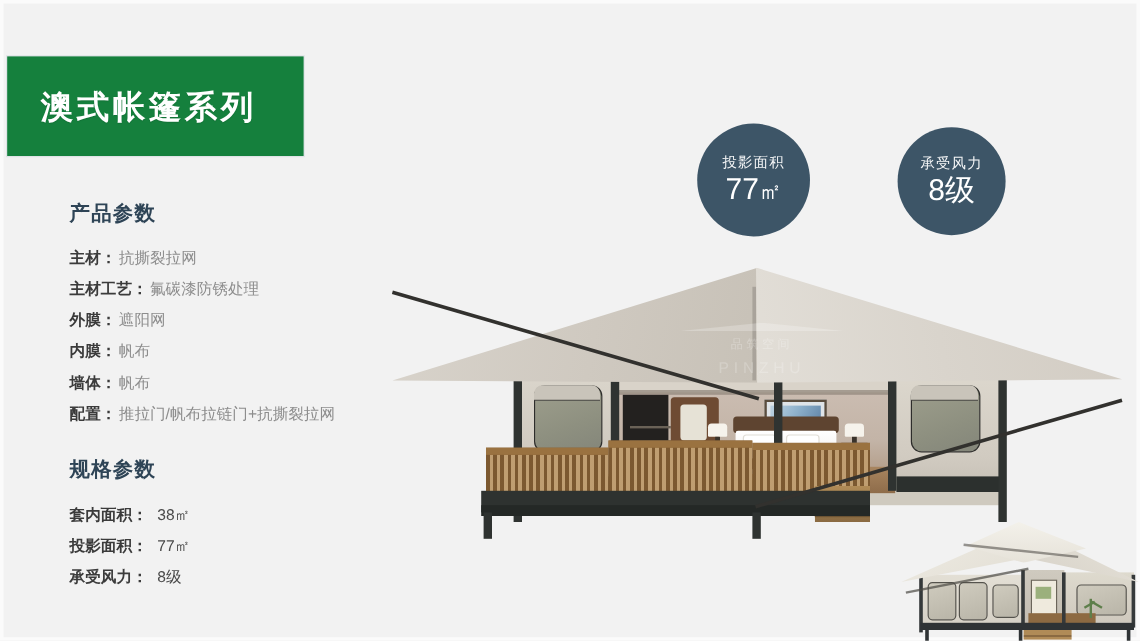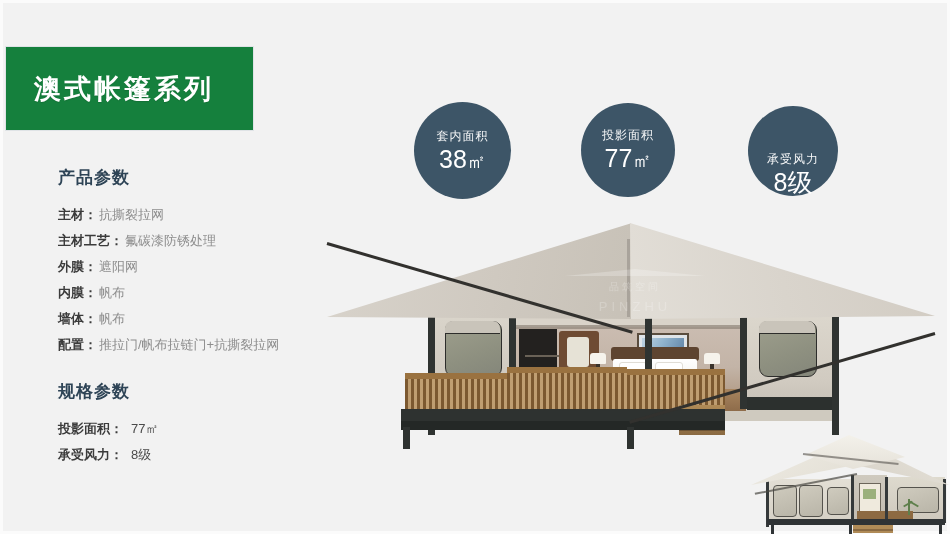--- a/index.html
+++ b/index.html
@@ -45,21 +45,21 @@
   .circle{
     position:absolute;border-radius:50%;
     background:#3d5567;color:#fff;
     display:flex;flex-direction:column;align-items:center;justify-content:center;
   }
   .circle .lbl{font-size:12px;letter-spacing:1px;opacity:.95;margin-bottom:1px;}
   .circle .val{font-size:25px;font-weight:300;letter-spacing:0px;line-height:1.1;}
   .circle .val .u{font-size:19px;}
   #c1{left:411px;top:99px;width:97px;height:97px;}
   #c2{left:578px;top:100px;width:94px;height:94px;}
-  #c3{left:745px;top:103px;width:90px;height:90px;justify-content:flex-end;}
+  #c3{left:745px;top:103px;width:90px;height:90px;}
 
   
   .tent{position:absolute;left:324px;top:206px;width:608px;height:240px;}
   .tent *{position:absolute;}
   .roofwrap{left:0;top:14px;width:608px;height:110px;}
   .roofA{
     left:0;top:0;width:304px;height:110px;
     background:linear-gradient(100deg,#d8d3cb 0%,#cfc9c0 55%,#c7c1b7 100%);
     clip-path:polygon(305px 0px, 304px 96px, 0px 94px);
   }
@@ -266,33 +266,32 @@
       </div>
       <div class="spec-row">
         <span class="k">配置：</span><span class="v">推拉门/帆布拉链门+抗撕裂拉网</span>
       </div>
     </div>
 
     <div class="group2">
       <div class="spec-heading">规格参数</div>
 
       <div class="spec-row">
+        <span class="k">套内面积：</span><span class="v">38㎡</span>
+      </div>
+      <div class="spec-row">
         <span class="k">投影面积：</span><span class="v">77㎡</span>
       </div>
       <div class="spec-row">
         <span class="k">承受风力：</span><span class="v">8级</span>
       </div>
     </div>
 
   </div>
 
-  <div class="circle" id="c1">
-    <span class="lbl">套内面积</span>
-    <span class="val"><span>38</span><span class="u">㎡</span></span>
-  </div>
   <div class="circle" id="c2">
     <span class="lbl">投影面积</span>
     <span class="val"><span>77</span><span class="u">㎡</span></span>
   </div>
   <div class="circle" id="c3">
     <span class="lbl">承受风力</span>
     <span class="val"><span>8级</span><span class="u"></span></span>
   </div>
 
   <div class="tent">

